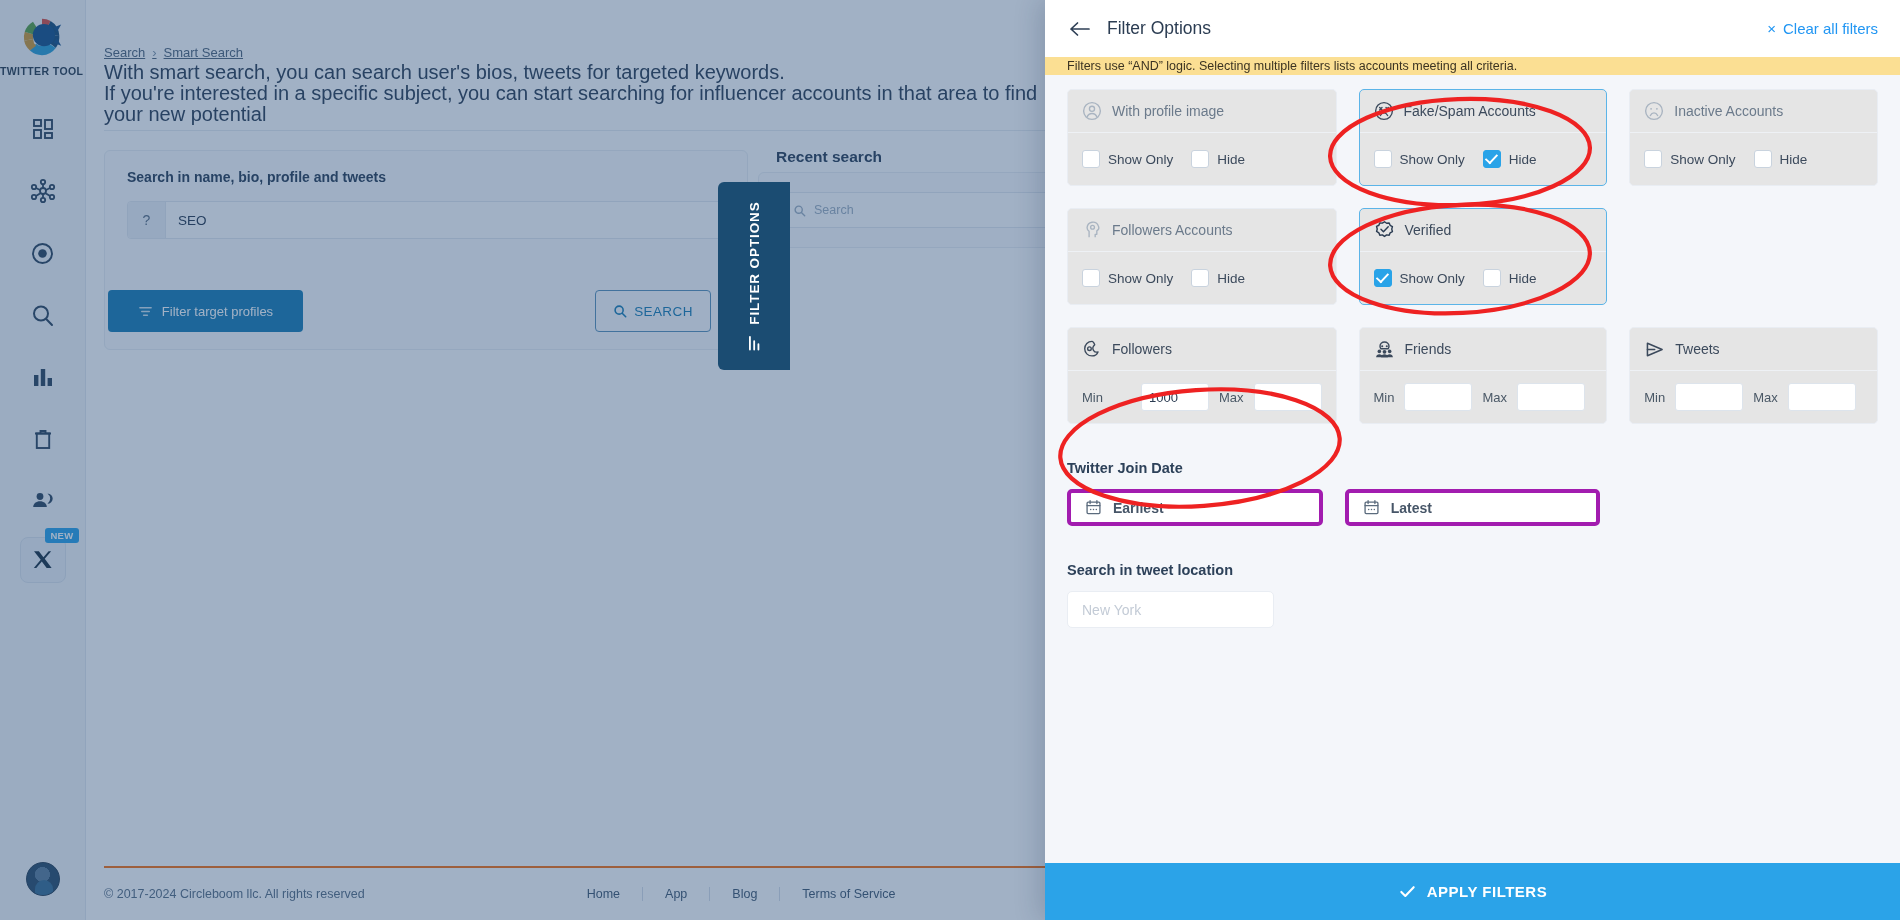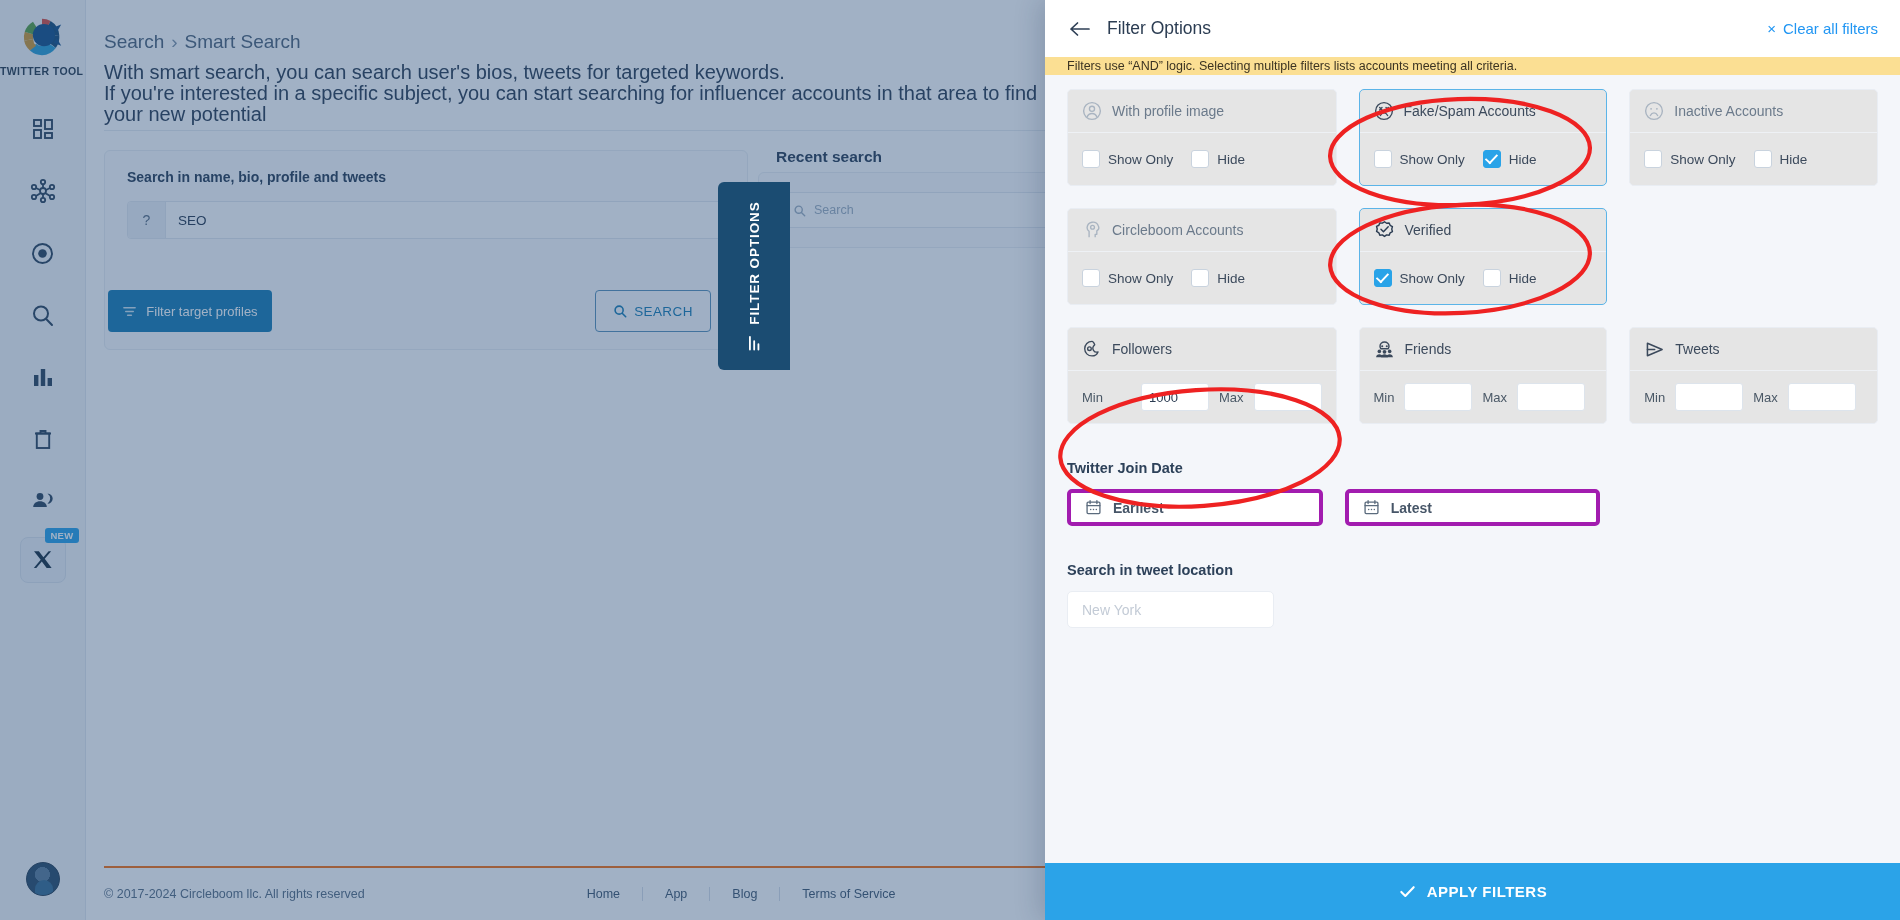--- a/index.html
+++ b/index.html
@@ -59,22 +59,22 @@
     content:""; position:absolute; left:8px; top:17px; width:18px; height:18px;
     border-radius: 9px 9px 0 0; background:#3b6f95;
   }
 
   
   .main {
     position: absolute; left: 86px; top: 0; right: 0; height: 920px;
     background: #ffffff; padding: 0;
   }
   .breadcrumb {
-    position: absolute; left: 18px; top: 31px;
-    font-size: 19px; color: #52677d;
+    position: absolute; left: 18px; top: 45px;
+    font-size: 13px; color: #52677d; text-decoration: underline;
   }
   .breadcrumb .sep { margin: 0 7px; color: #8296ab; }
   .breadcrumb a { color: #52677d; text-decoration: none; }
 
   .intro { position: absolute; left: 18px; top: 62px; width: 960px; }
   .intro p { font-size: 20px; color: #304156; line-height: 21px; }
 
   .divider-line {
     position: absolute; left: 18px; top: 130px; width: 1480px; height: 1px;
     background: #e7ecf2;
@@ -97,21 +97,21 @@
     width: 38px; background: #eef2f6; display: flex; align-items: center;
     justify-content: center; font-size: 14px; color: #5d7governance;
     color: #5d7086; border-right: 1px solid #e3e9ef;
   }
   .search-field {
     flex: 1; border: 0; outline: none; padding: 0 12px;
     font-size: 13.5px; color: #2b3c52; font-family: inherit; background: #fff;
   }
 
   .btn-filter-target {
-    position: absolute; left: 22px; top: 290px; width: 164px; height: 42px;
+    position: absolute; left: 22px; top: 290px; width: 195px; height: 42px;
     background: #1c7fb5; color: #fff; border: 0; border-radius: 4px;
     font-size: 13px; font-family: inherit; display: flex; align-items: center;
     justify-content: center; gap: 9px; cursor: pointer;
   }
   .btn-search {
     position: absolute; left: 509px; top: 290px; width: 116px; height: 42px;
     background: transparent; color: #1c7fb5; border: 1px solid #5c93bb;
     border-radius: 4px; font-size: 13.5px; font-family: inherit; letter-spacing: .4px;
     display: flex; align-items: center; justify-content: center; gap: 7px; cursor: pointer;
   }
@@ -506,21 +506,21 @@
         </div>
 
         <div class="fcard">
           <div class="fcard-head">
             <span class="ic">
               <svg width="20" height="20" viewBox="0 0 22 22" fill="none" stroke="#a9b4c1" stroke-width="1.5">
                 <path d="M14.5 19v-3.2h1.8V12c2-1.2 2.6-3.6 1.6-5.6A6.4 6.4 0 0 0 5.6 8.4c0 1.8.8 3 2.2 4V19" stroke-linejoin="round"></path>
                 <circle cx="11.6" cy="8" r="2.1"></circle>
               </svg>
             </span>
-            <span class="fcard-title">Circleboom Accounts</span>
+            <span class="fcard-title">Followers Accounts</span>
           </div>
           <div class="fcard-body">
             <div class="chk-wrap">
               <span class="chk"></span>
               <span class="chk-label">Show Only</span>
             </div>
             <div class="chk-wrap">
               <span class="chk"></span>
               <span class="chk-label">Hide</span>
             </div>

